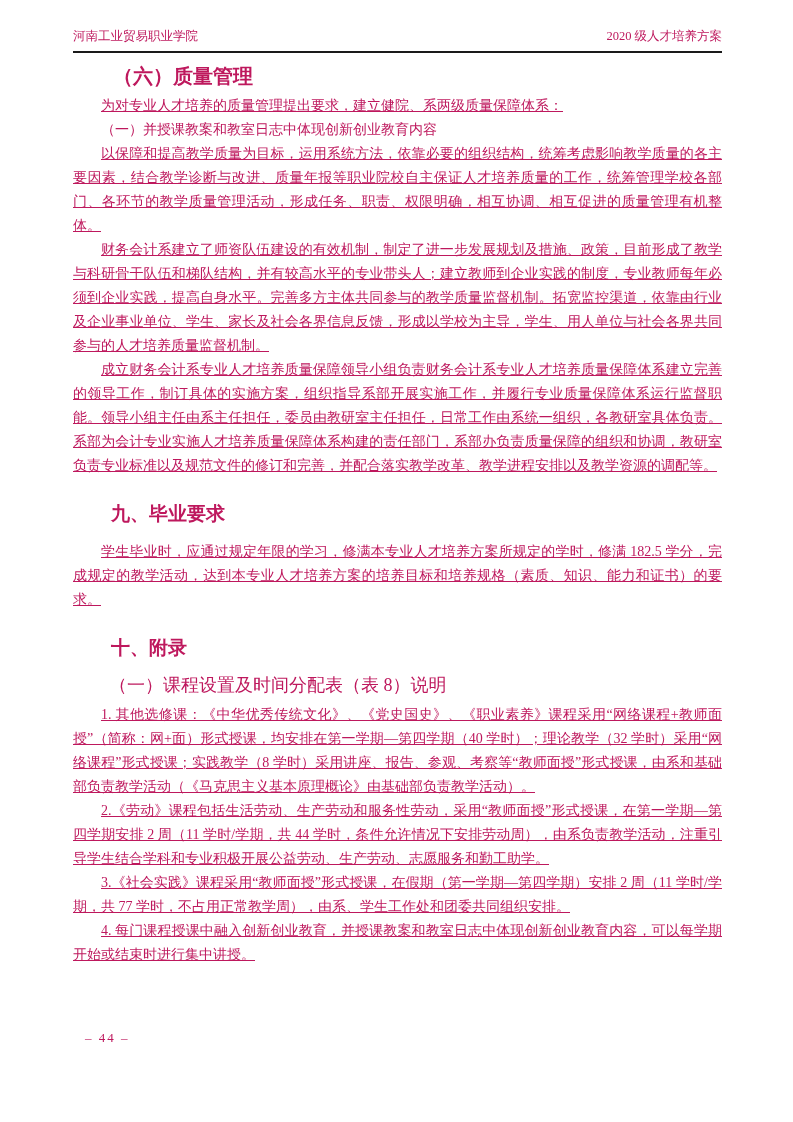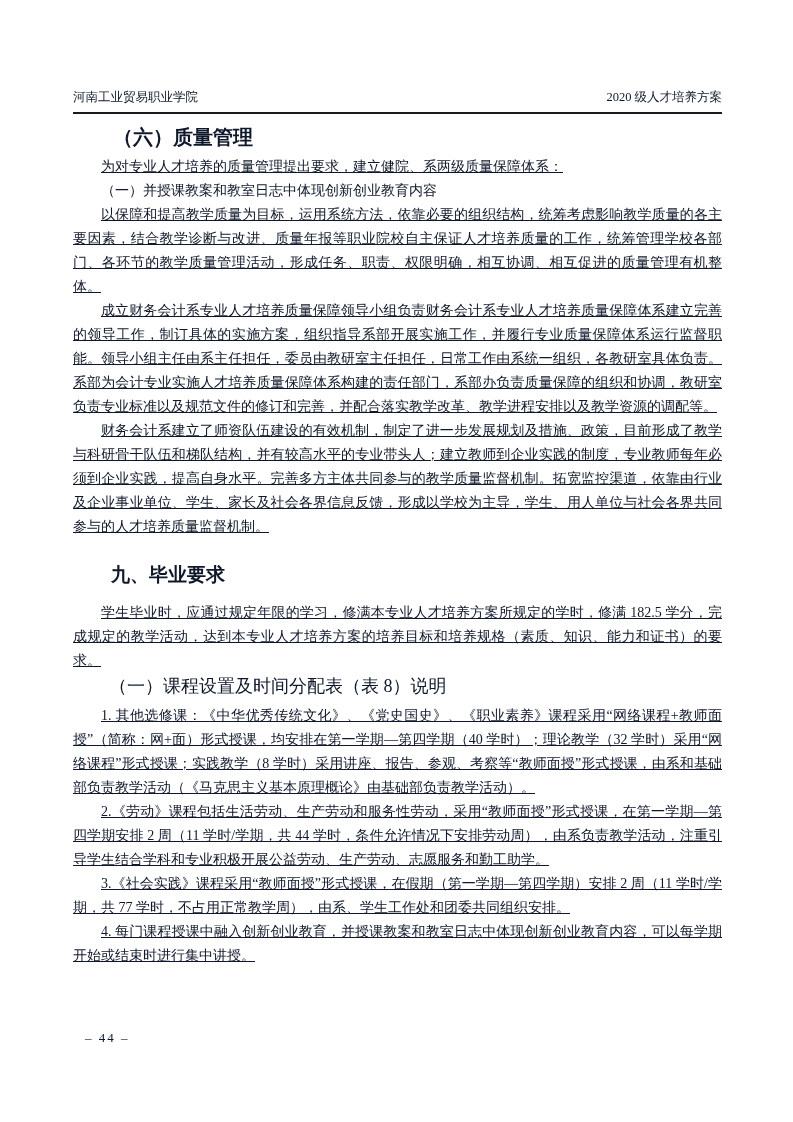--- a/index.html
+++ b/index.html
@@ -6,23 +6,23 @@
     margin: 0;
     padding: 0;
     background: #ffffff;
   }
   .page {
     position: relative;
     width: 793px;
     height: 1122px;
     background: #ffffff;
     box-sizing: border-box;
-    padding: 89px 71px 0 73px;
+    padding: 28px 71px 0 73px;
     font-family: "Liberation Serif", "DejaVu Serif", serif;
-    color: #0f172a;
+    color: #be185d;
     overflow: hidden;
   }
   .header {
     display: flex;
     justify-content: space-between;
     align-items: flex-end;
     font-size: 12.5px;
     line-height: 16px;
     padding-bottom: 7px;
     border-bottom: 2px solid #1a1a1a;
@@ -83,26 +83,27 @@
   </div>
 
   <div class="content">
 
     <div class="sec-heading">（六）质量管理</div>
     <p class="para">为对专业人才培养的质量管理提出要求，建立健院、系两级质量保障体系：</p>
 
     <p class="subhead">（一）并授课教案和教室日志中体现创新创业教育内容</p>
     <p class="para">以保障和提高教学质量为目标，运用系统方法，依靠必要的组织结构，统筹考虑影响教学质量的各主要因素，结合教学诊断与改进、质量年报等职业院校自主保证人才培养质量的工作，统筹管理学校各部门、各环节的教学质量管理活动，形成任务、职责、权限明确，相互协调、相互促进的质量管理有机整体。</p>
 
+    <p class="para">财务会计系建立了师资队伍建设的有效机制，制定了进一步发展规划及措施、政策，目前形成了教学与科研骨干队伍和梯队结构，并有较高水平的专业带头人；建立教师到企业实践的制度，专业教师每年必须到企业实践，提高自身水平。完善多方主体共同参与的教学质量监督机制。拓宽监控渠道，依靠由行业及企业事业单位、学生、家长及社会各界信息反馈，形成以学校为主导，学生、用人单位与社会各界共同参与的人才培养质量监督机制。</p>
     <p class="para">成立财务会计系专业人才培养质量保障领导小组负责财务会计系专业人才培养质量保障体系建立完善的领导工作，制订具体的实施方案，组织指导系部开展实施工作，并履行专业质量保障体系运行监督职能。领导小组主任由系主任担任，委员由教研室主任担任，日常工作由系统一组织，各教研室具体负责。系部为会计专业实施人才培养质量保障体系构建的责任部门，系部办负责质量保障的组织和协调，教研室负责专业标准以及规范文件的修订和完善，并配合落实教学改革、教学进程安排以及教学资源的调配等。</p>
-    <p class="para">财务会计系建立了师资队伍建设的有效机制，制定了进一步发展规划及措施、政策，目前形成了教学与科研骨干队伍和梯队结构，并有较高水平的专业带头人；建立教师到企业实践的制度，专业教师每年必须到企业实践，提高自身水平。完善多方主体共同参与的教学质量监督机制。拓宽监控渠道，依靠由行业及企业事业单位、学生、家长及社会各界信息反馈，形成以学校为主导，学生、用人单位与社会各界共同参与的人才培养质量监督机制。</p>
 
     <div class="big-heading">九、毕业要求</div>
     <p class="para">学生毕业时，应通过规定年限的学习，修满本专业人才培养方案所规定的学时，修满 182.5 学分，完成规定的教学活动，达到本专业人才培养方案的培养目标和培养规格（素质、知识、能力和证书）的要求。</p>
 
+    <div class="big-heading">十、附录</div>
     <div class="sub-heading">（一）课程设置及时间分配表（表 8）说明</div>
 
     <p class="para">1. 其他选修课：《中华优秀传统文化》、《党史国史》、《职业素养》课程采用“网络课程+教师面授”（简称：网+面）形式授课，均安排在第一学期—第四学期（40 学时）；理论教学（32 学时）采用“网络课程”形式授课；实践教学（8 学时）采用讲座、报告、参观、考察等“教师面授”形式授课，由系和基础部负责教学活动（《马克思主义基本原理概论》由基础部负责教学活动）。</p>
     <p class="para">2.《劳动》课程包括生活劳动、生产劳动和服务性劳动，采用“教师面授”形式授课，在第一学期—第四学期安排 2 周（11 学时/学期，共 44 学时，条件允许情况下安排劳动周），由系负责教学活动，注重引导学生结合学科和专业积极开展公益劳动、生产劳动、志愿服务和勤工助学。</p>
     <p class="para">3.《社会实践》课程采用“教师面授”形式授课，在假期（第一学期—第四学期）安排 2 周（11 学时/学期，共 77 学时，不占用正常教学周），由系、学生工作处和团委共同组织安排。</p>
     <p class="para">4. 每门课程授课中融入创新创业教育，并授课教案和教室日志中体现创新创业教育内容，可以每学期开始或结束时进行集中讲授。</p>
 
   </div>
 
   <div class="footer">

